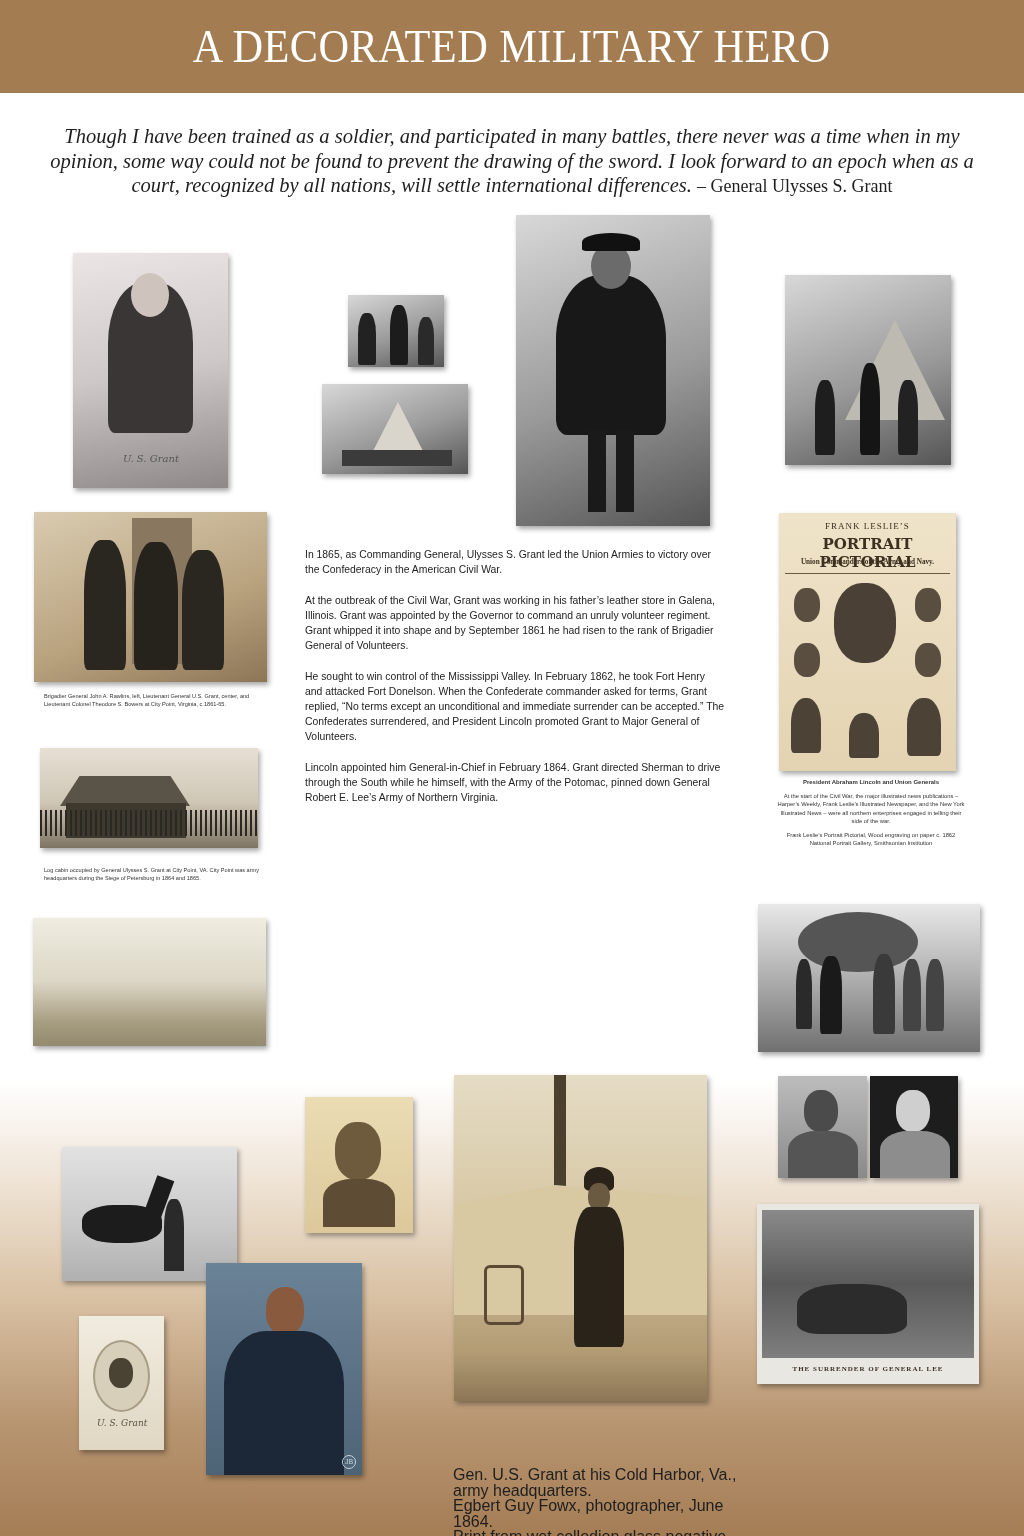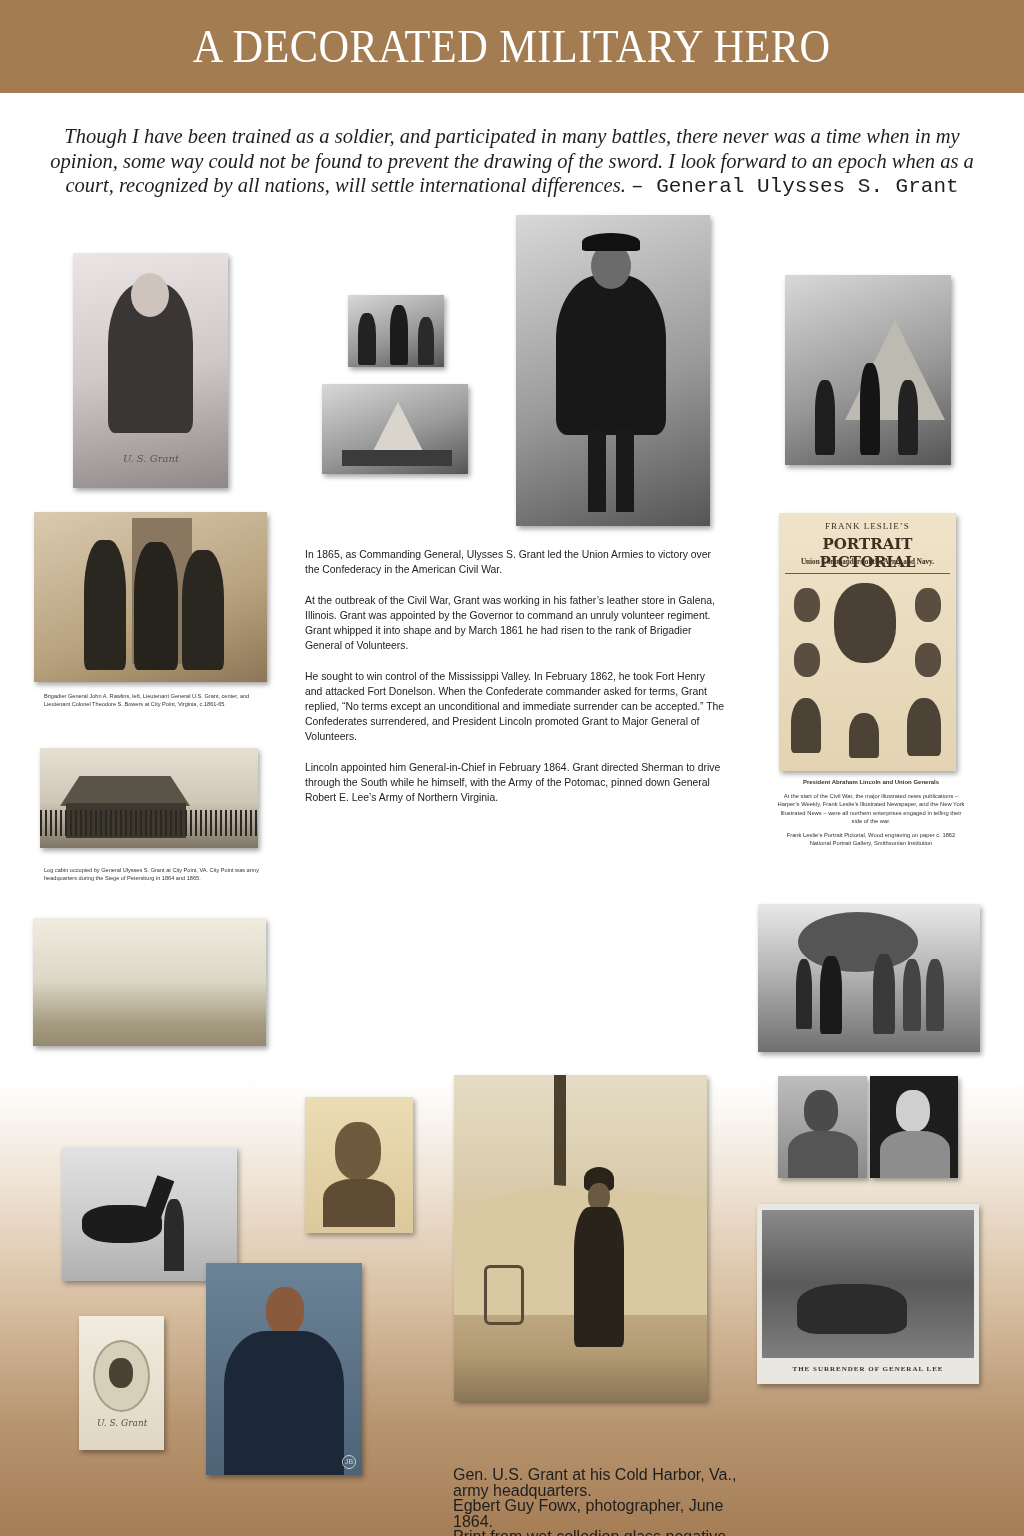--- a/index.html
+++ b/index.html
@@ -24,21 +24,21 @@
     transform: scaleX(0.92);
   }
   .quote {
     position: absolute; left: 40px; top: 124px; width: 944px;
     text-align: center;
     font-family: "Liberation Serif", serif;
     font-size: 20.5px; line-height: 24.5px;
     color: #1e1e1e;
   }
   .quote .q { font-style: italic; }
-  .quote .attr { font-family: Liberation Mono, monospace; font-style: normal; font-size: 21px; }
+  .quote .attr { font-family: Liberation Serif, serif; font-style: normal; font-size: 18px; }
 
   .photo {
     position: absolute;
     box-shadow: 2px 3px 5px rgba(0,0,0,0.35);
     overflow: hidden;
   }
   .photo .fig { position: absolute; border-radius: 40% 40% 8% 8%; }
   .caption {
     position: absolute;
     font-size: 5.6px; line-height: 8px; color: #333;
@@ -123,21 +123,21 @@
 <div class="photo sepia" style="left:34px;top:512px;width:233px;height:170px;">
   <div style="position:absolute;left:98px;top:6px;width:60px;height:146px;background:#8a7760;"></div>
   <div class="fig" style="left:50px;top:28px;width:42px;height:130px;background:#2a2620;"></div>
   <div class="fig" style="left:100px;top:30px;width:44px;height:128px;background:#26221c;"></div>
   <div class="fig" style="left:148px;top:38px;width:42px;height:120px;background:#2a2620;"></div>
 </div>
 <div class="caption" style="left:44px;top:692px;width:230px;">Brigadier General John A. Rawlins, left, Lieutenant General U.S. Grant, center, and Lieutenant Colonel Theodore S. Bowers at City Point, Virginia, c.1861-65.</div>
 
 <div class="body-text">
   <p>In 1865, as Commanding General, Ulysses S. Grant led the Union Armies to victory over the Confederacy in the American Civil War.</p>
-  <p>At the outbreak of the Civil War, Grant was working in his father’s leather store in Galena, Illinois. Grant was appointed by the Governor to command an unruly volunteer regiment. Grant whipped it into shape and by March 1861 he had risen to the rank of Brigadier General of Volunteers.</p>
+  <p>At the outbreak of the Civil War, Grant was working in his father’s leather store in Galena, Illinois. Grant was appointed by the Governor to command an unruly volunteer regiment. Grant whipped it into shape and by September 1861 he had risen to the rank of Brigadier General of Volunteers.</p>
   <p>He sought to win control of the Mississippi Valley. In February 1862, he took Fort Henry and attacked Fort Donelson. When the Confederate commander asked for terms, Grant replied, “No terms except an unconditional and immediate surrender can be accepted.”  The Confederates surrendered, and President Lincoln promoted Grant to Major General of Volunteers.</p>
   <p>Lincoln appointed him General-in-Chief in February 1864. Grant directed Sherman to drive through the South while he himself, with the Army of the Potomac, pinned down General Robert E. Lee’s Army of Northern Virginia.</p>
 </div>
 
 <div class="photo paper" style="left:779px;top:513px;width:177px;height:258px;">
   <div class="leslie-title" style="top:8px;font-size:9px;letter-spacing:1px;">FRANK LESLIE’S</div>
   <div class="leslie-title" style="top:22px;font-size:15px;font-weight:bold;font-family:'DejaVu Serif',serif;">PORTRAIT PICTORIAL</div>
   <div class="leslie-title" style="top:45px;font-size:7.2px;font-weight:bold;">Union Commanders of the Army and Navy.</div>
   <div style="position:absolute;left:6px;top:60px;width:165px;height:1px;background:#6b5a40;"></div>
   <div style="position:absolute;left:55px;top:70px;width:62px;height:80px;border-radius:45%;background:#4a4035;"></div>

